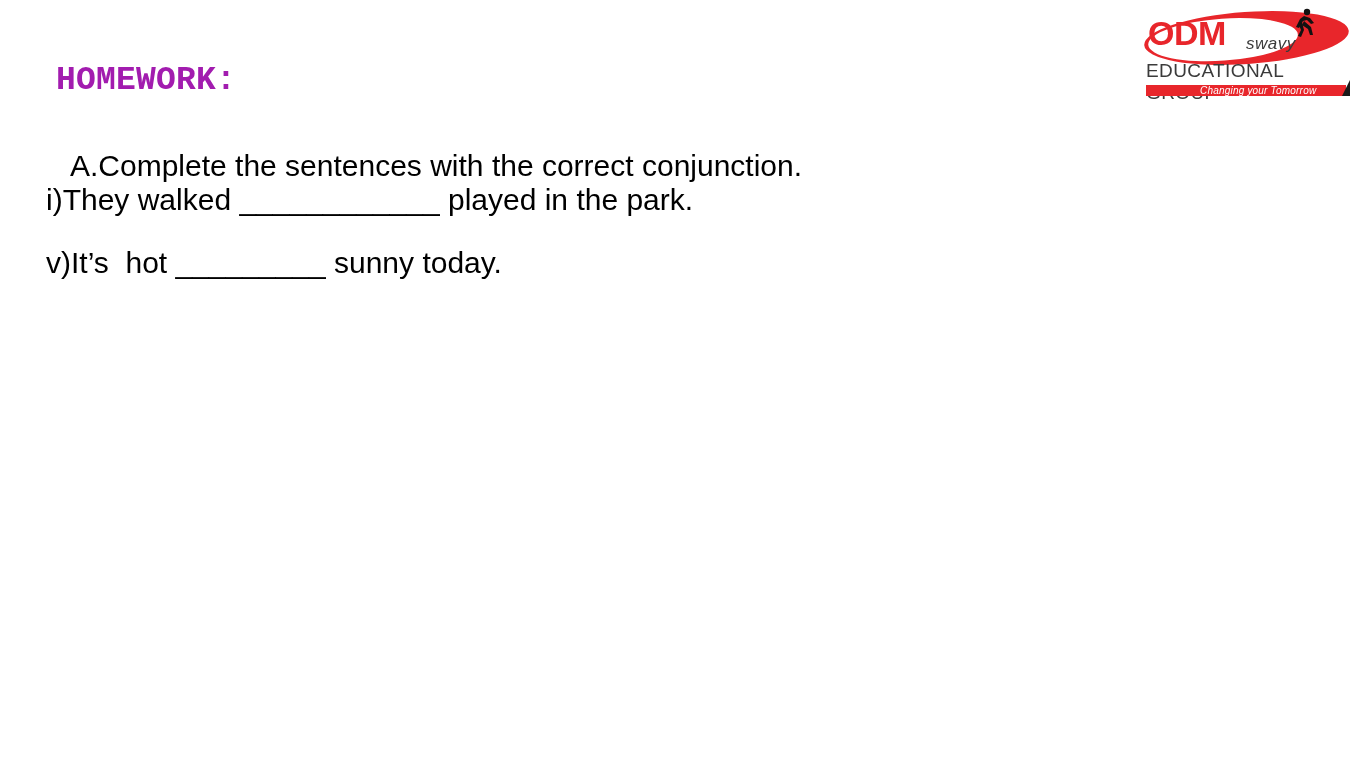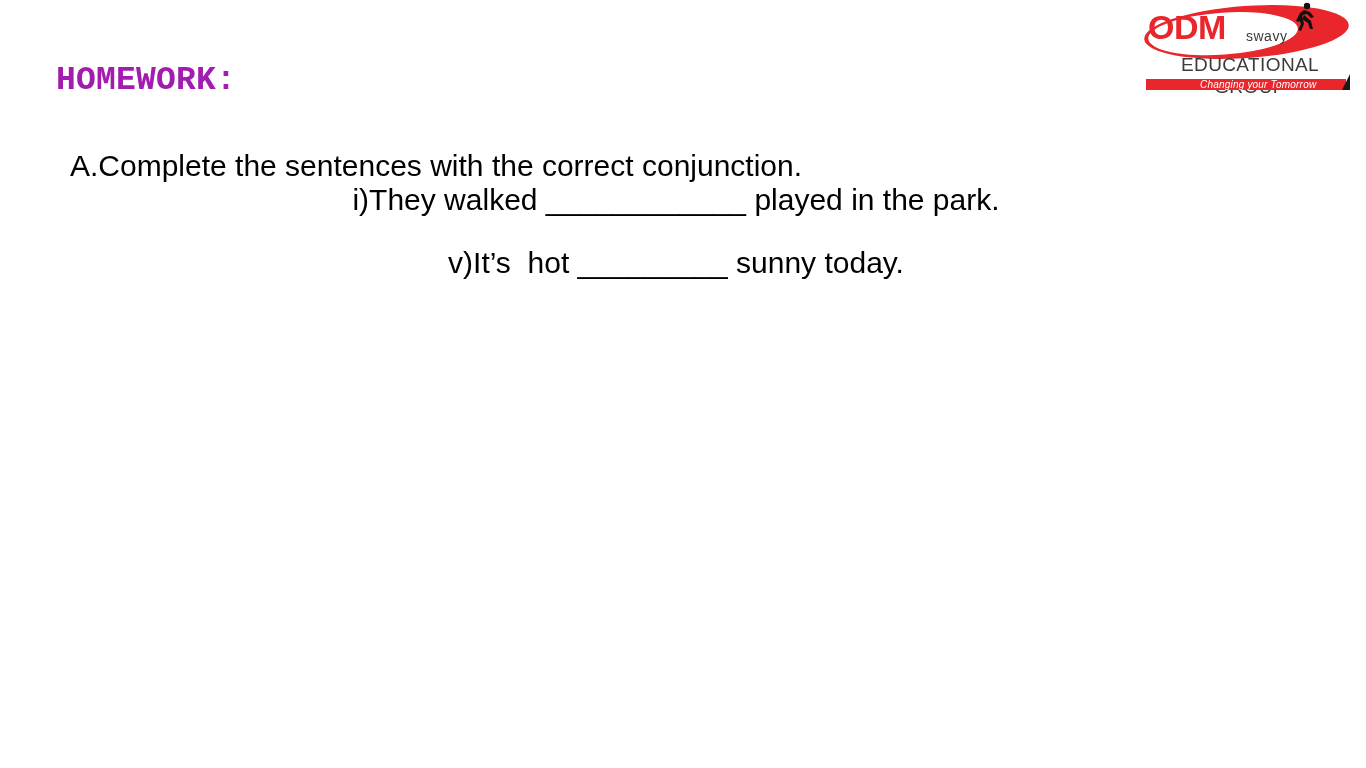--- a/index.html
+++ b/index.html
@@ -12,25 +12,24 @@
     height: 768px;
     position: relative;
     overflow: hidden;
     font-family: "Liberation Sans", sans-serif;
     color: #000000;
   }
 
   
   .logo {
     position: absolute;
-    top: 0;
+    top: 6px;
     right: 12px;
     width: 220px;
     height: 100px;
-    text-align: center;
   }
   .logo-ellipse {
     position: absolute;
     left: 10px;
     top: 6px;
     width: 205px;
     height: 52px;
     background: #e8262b;
     border-radius: 50%;
     transform: rotate(-4deg);
@@ -51,21 +50,22 @@
     font-size: 34px;
     font-weight: bold;
     color: #e8262b;
     letter-spacing: -0.5px;
     font-family: "Liberation Sans", sans-serif;
   }
   .logo-swavy {
     position: absolute;
     left: 112px;
     top: 28px;
-    font-size: 14px;
+    font-size: 17px;
+    font-style: italic;
     color: #3b3b3b;
     letter-spacing: 0.5px;
   }
   .logo-runner {
     position: absolute;
     left: 156px;
     top: 2px;
     width: 26px;
     height: 30px;
   }
@@ -130,21 +130,20 @@
     color: #000000;
     font-family: "Liberation Sans", sans-serif;
   }
   .instruction {
     padding-left: 24px;
     margin-bottom: 2px;
   }
   .q {
     margin-bottom: 30px;
     white-space: pre-wrap;
-    text-align: center;
   }
   .q.first { margin-bottom: 30px; }
 </style>
 </head>
 <body>
 
 <div class="logo">
   <div class="logo-ellipse">
     <div class="logo-ellipse-inner"></div>
   </div>

